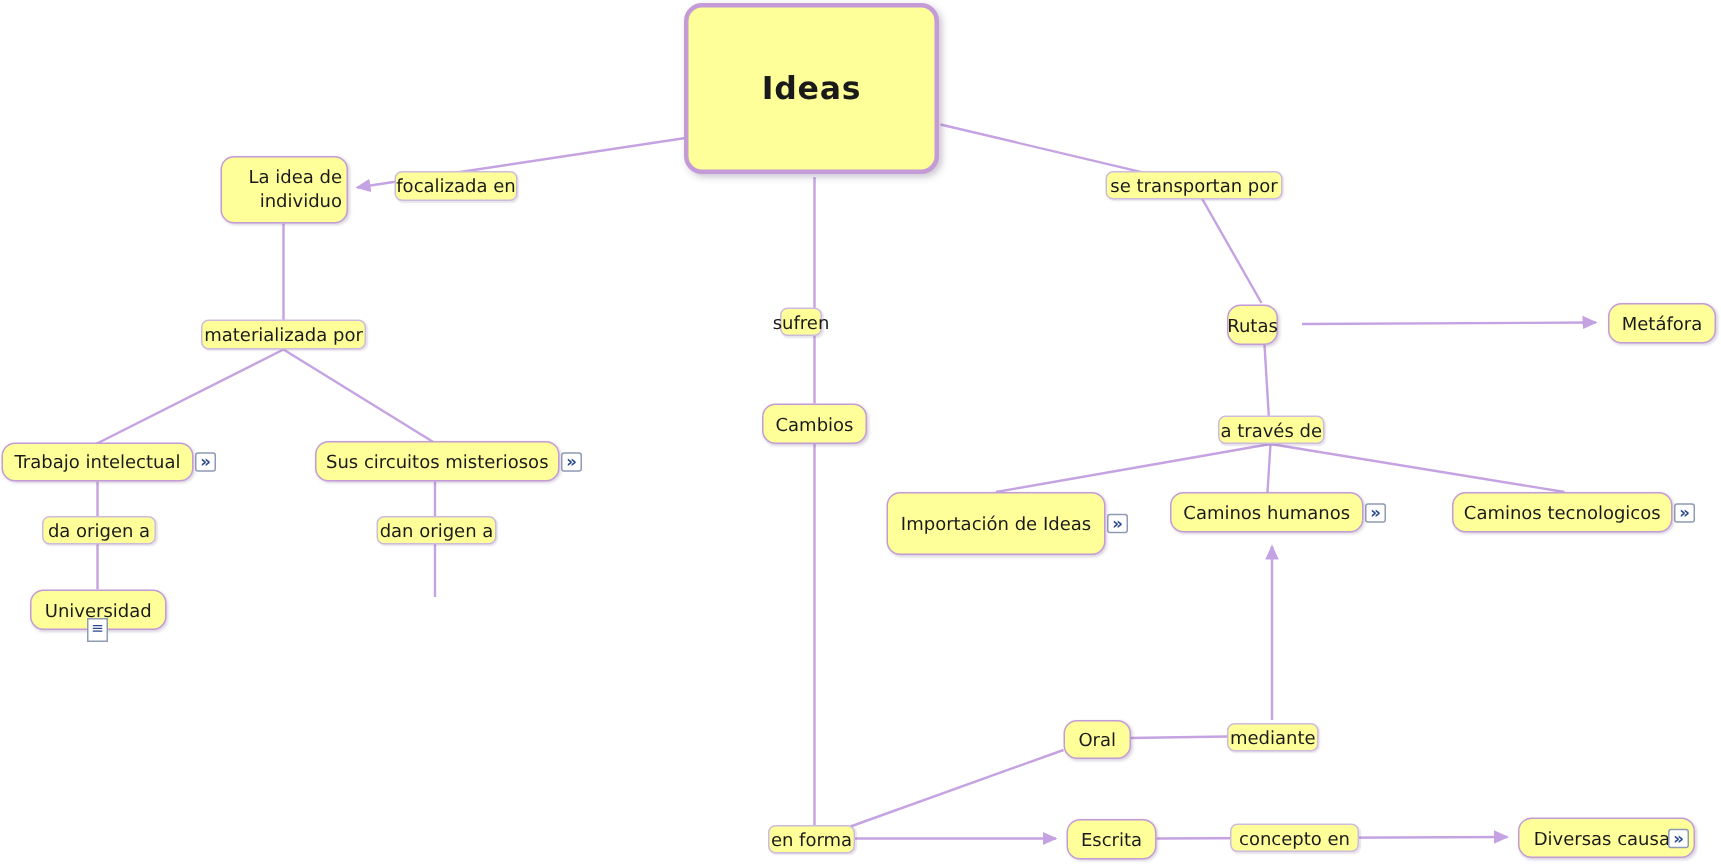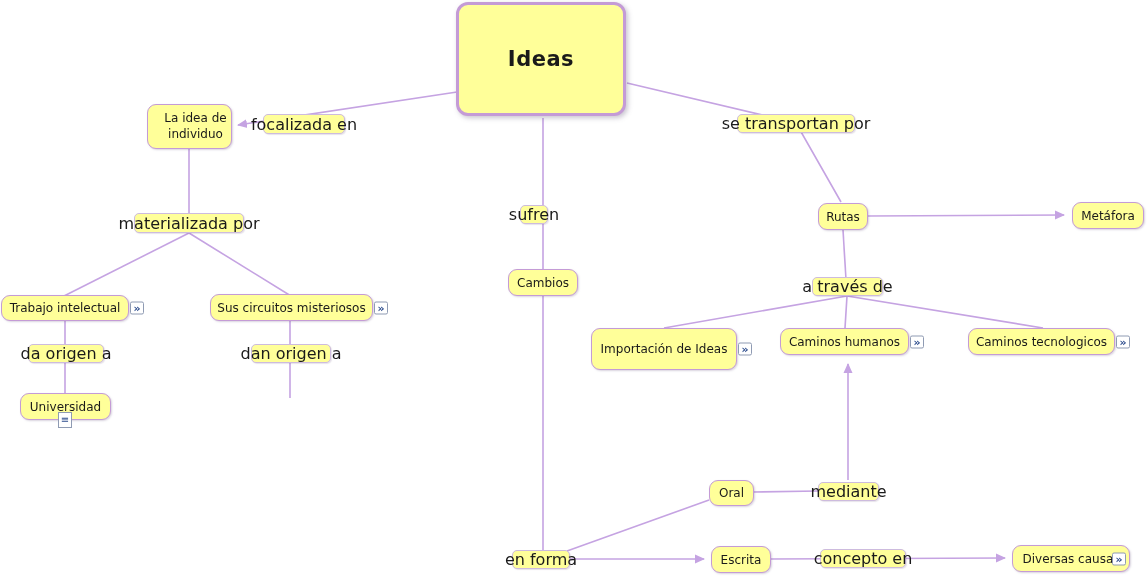--- a/index.html
+++ b/index.html
@@ -2,28 +2,28 @@
 <html><head>
 <meta charset="utf-8">
 <style>
   * { margin:0; padding:0; box-sizing:border-box; }
   html,body { background:#ffffff; }
   body { font-family:"DejaVu Sans","Liberation Sans",sans-serif; color:#1a1a1a; }
   .canvas { position:relative; width:1147px; height:577px; background:#ffffff; overflow:hidden; }
   .edges { position:absolute; left:0; top:0; }
   .node {
     position:absolute; display:flex; align-items:center; justify-content:center;
-    text-align:center; background:#FFFF99; white-space:nowrap; padding:0 3px;
+    text-align:right; background:#FFFF99; white-space:nowrap; padding:0 3px;
   }
   .concept {
     border:1.6px solid #C49BD6; border-radius:9px; font-size:12px;
     box-shadow:1px 1px 2px rgba(120,100,140,.28);
   }
   .link-label {
-    border:1px solid #CDBBDE; border-radius:5px; font-size:16px;
+    border:1px solid #CDBBDE; border-radius:5px; font-size:12px;
     box-shadow:1px 1px 1px rgba(120,100,140,.18);
   }
   .root {
     border:3px solid #C49BD6; border-radius:12px; font-weight:bold; font-size:21px;
     box-shadow:2px 2px 5px rgba(100,90,120,.35); letter-spacing:.5px;
   }
   .wrap { white-space:normal; line-height:1.3;padding-left:15px; }
   .res-icon {
     position:absolute; top:50%; transform:translateY(-50%);
     width:14px; height:13px; background:#ffffff; border:1px solid #8F9BB3; border-radius:2px;
@@ -111,21 +111,21 @@
 
   <div class="node link-label" style="left:820px;top:549px;width:86px;height:19px">concepto en</div>
 
   <div class="node concept" style="left:1012px;top:545px;width:118px;height:27px">
     <span>Diversas causas</span>
     <span class="res-icon res-in">»</span>
   </div>
 
   <div class="node link-label" style="left:737px;top:114px;width:118px;height:19px">se transportan por</div>
 
-  <div class="node concept" style="left:818px;top:203px;width:50px;height:27px">Rutas</div>
+  <div class="node concept" style="left:818px;top:203px;width:34px;height:27px">Rutas</div>
 
 
   <div class="node concept" style="left:1072px;top:202px;width:72px;height:27px">Metáfora</div>
 
   <div class="node link-label" style="left:812px;top:277px;width:71px;height:19px">a través de</div>
 
   <div class="node concept" style="left:591px;top:328px;width:146px;height:42px">
     <span>Importación de Ideas</span>
     <span class="res-icon res-out">»</span>
   </div>

